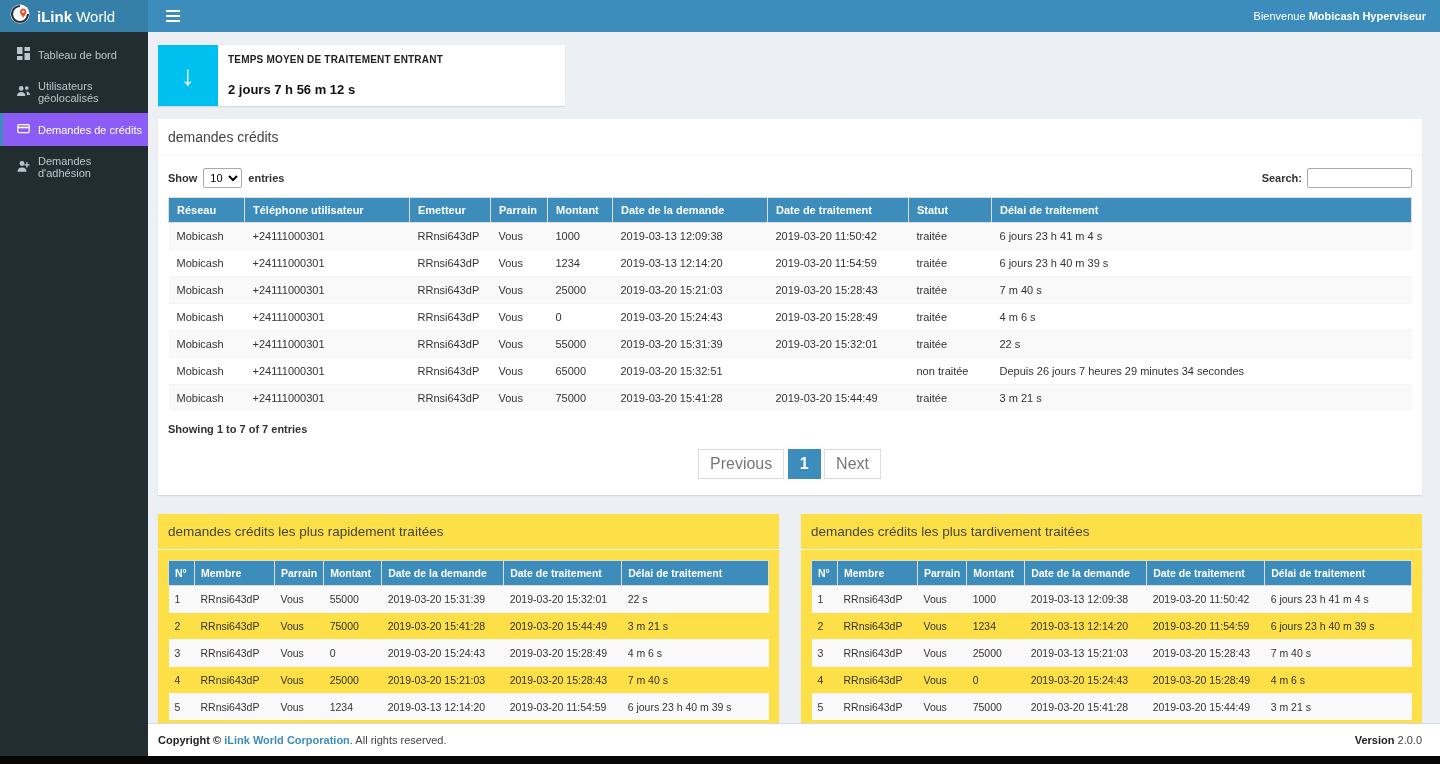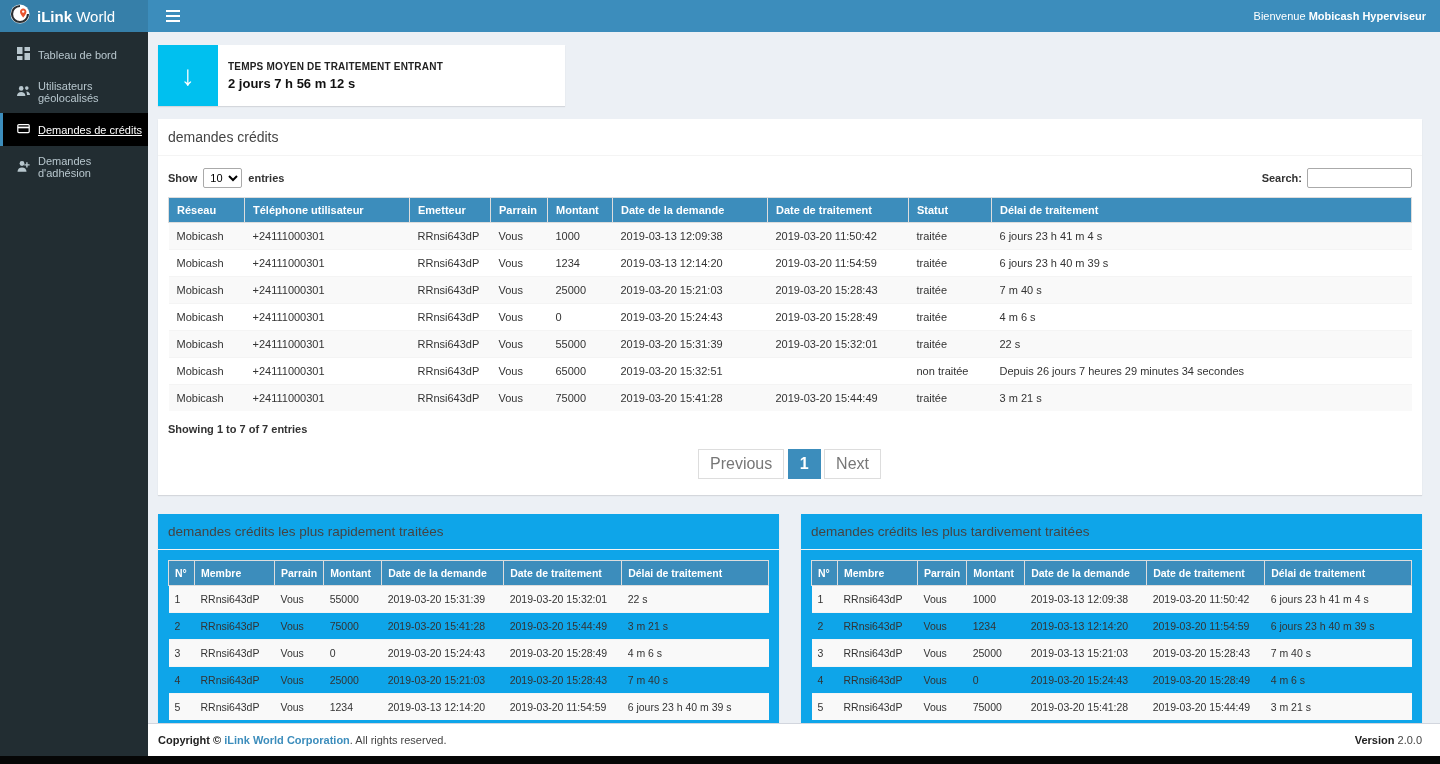--- a/index.html
+++ b/index.html
@@ -7,36 +7,36 @@
   body { font-family:"Liberation Sans", sans-serif; background:#ecf0f5; position:relative; }
   .app { display:flex; width:100%; height:756px; }
 
   
   .sidebar { width:148px; background:#222d32; flex-shrink:0; display:flex; flex-direction:column; }
   .logo { height:32px; background:#367fa9; color:#fff; display:flex; align-items:center; padding:0 10px; gap:7px; cursor:pointer; }
   .logo-text { font-size:15px; white-space:nowrap; }
   .logo-text b { font-weight:700; }
   .menu { padding-top:6px; display:flex; flex-direction:column; }
   .menu-item { display:flex; align-items:center; gap:8px; padding:9px 5px 9px 14px; font-size:11px; color:#b8c7ce; text-decoration:none; border-left:3px solid transparent; cursor:pointer; }
-  .menu-item.active { color:#fff; background:#000000; border-left-color:#3c8dbc;text-decoration:underline; }
+  .menu-item.active { color:#fff; background:#8b5cf6; border-left-color:#3c8dbc; }
   .menu-item svg { flex-shrink:0; }
 
   
   .main { flex:1; display:flex; flex-direction:column; min-width:0; }
   .topbar { height:32px; background:#3c8dbc; display:flex; align-items:center; justify-content:space-between; padding:0 14px; flex-shrink:0; }
   .hamburger { color:#fff; font-size:15px; line-height:1; cursor:pointer; padding:2px 4px; }
   .welcome { color:#fff; font-size:11px; }
   .welcome b { font-weight:700; }
 
   .content { flex:1; padding:13px 18px 10px 10px; overflow:hidden; }
 
   
   .info-box { width:407px; height:61px; background:#fff; box-shadow:0 1px 1px rgba(0,0,0,.1); display:flex; margin-bottom:13px; }
   .info-box-icon { width:60px; background:#00c0ef; color:#fff; display:flex; align-items:center; justify-content:center; font-size:28px; }
-  .info-box-content { padding:9px 10px; display:flex; flex-direction:column; justify-content:center; }
+  .info-box-content { padding:9px 10px; display:flex; flex-direction:column; justify-content:space-between; }
   .info-box-label { font-size:10px; font-weight:700; color:#222; letter-spacing:.2px; margin-bottom:4px; }
   .info-box-value { font-size:13px; font-weight:700; color:#111; }
 
   
   .box { background:#fff; box-shadow:0 1px 1px rgba(0,0,0,.1); margin-bottom:19px; }
   .box-header { padding:10px; font-size:14px; color:#444; border-bottom:1px solid #f4f4f4; }
 
   .dt-controls { display:flex; justify-content:space-between; align-items:center; padding:12px 10px 9px; font-size:11px; font-weight:700; color:#333; }
   .dt-length { display:flex; align-items:center; gap:6px; }
   .dt-length select { font-size:11px; height:20px; border:1px solid #aaa; border-radius:2px; background:#fff; padding:0 2px; }
@@ -59,21 +59,21 @@
   #main-table th:nth-child(7){width:141px;}
   #main-table th:nth-child(8){width:83px;}
 
   .dt-info { padding:12px 10px; font-size:11px; font-weight:700; color:#333; }
   .dt-paginate { text-align:center; padding:2px 0 16px; }
   .page-btn { display:inline-block; padding:5px 11px; border:1px solid #ddd; background:#fff; color:#777; font-size:16px; margin-left:-1px; cursor:pointer; }
   .page-btn.active { background:#3c8dbc; border-color:#3c8dbc; color:#fff; font-weight:700; }
 
   
   .two-col { display:flex; gap:22px; }
-  .half { flex:1; background:#0ea5e9; box-shadow:0 1px 1px rgba(0,0,0,.1); padding-bottom:12px; }
+  .half { flex:1; background:#fde047; box-shadow:0 1px 1px rgba(0,0,0,.1); padding-bottom:12px; }
   .half .box-header { font-size:13.5px; }
   .half .table-wrap { padding:10px 10px 0; }
   table.small th { font-size:10.5px; padding:6px 6px; }
   table.small td { font-size:10.5px; padding:7px 6px; }
   table.small th:nth-child(1){width:26px;}
   table.small th:nth-child(2){width:80px;}
   table.small th:nth-child(3){width:46px;}
   table.small th:nth-child(4){width:58px;}
   table.small th:nth-child(5){width:122px;}
   table.small th:nth-child(6){width:118px;}

